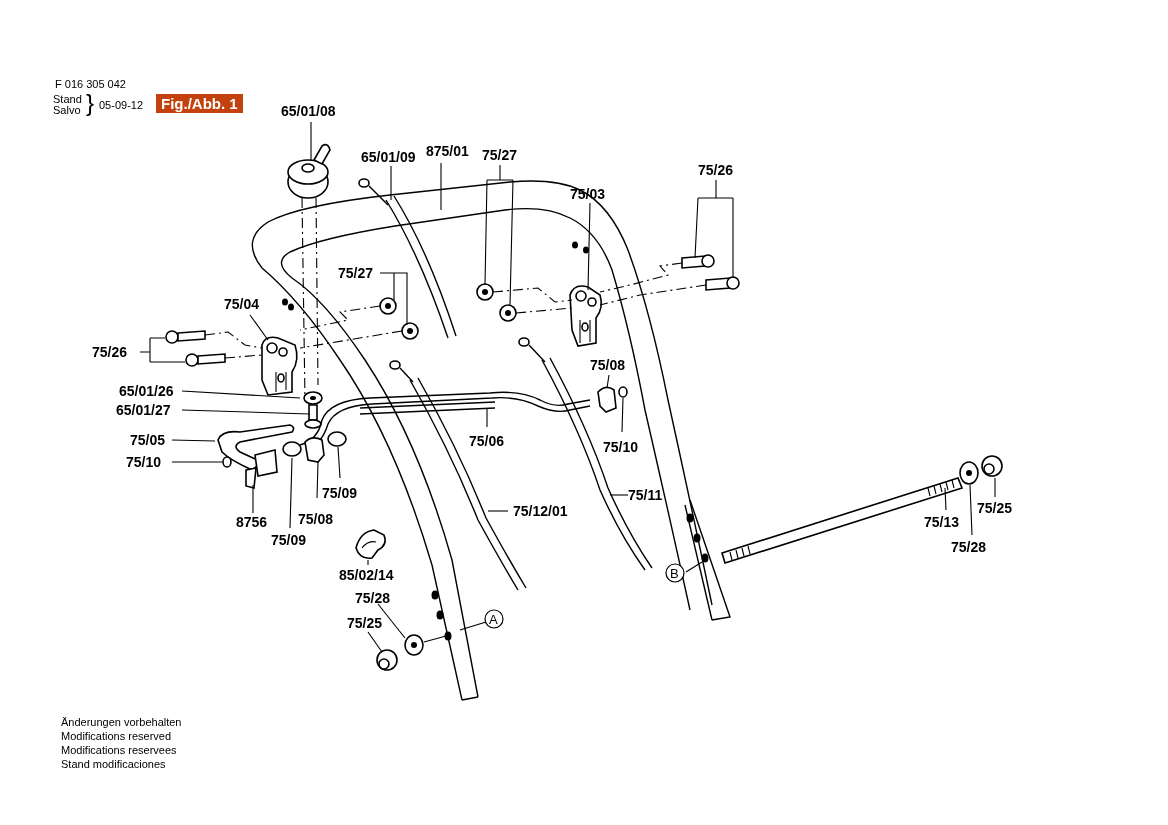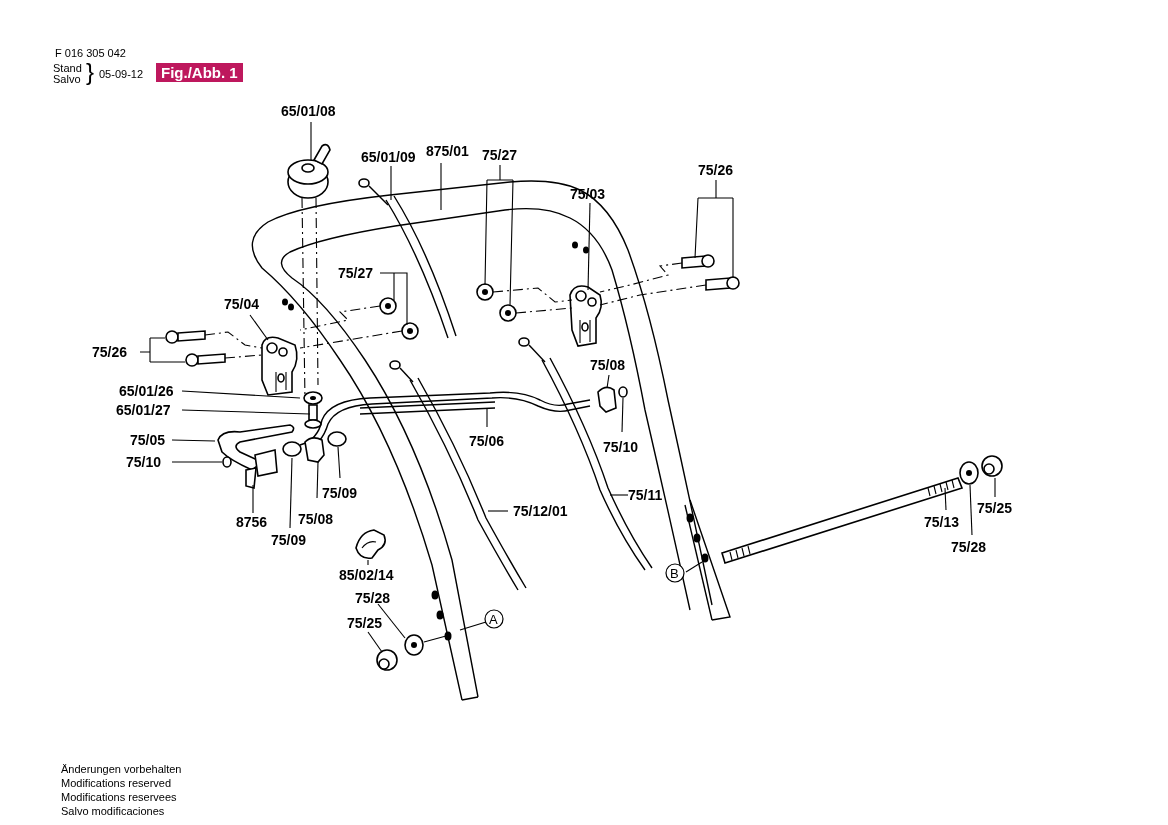--- a/index.html
+++ b/index.html
@@ -1,23 +1,23 @@
 <!DOCTYPE html>
 <html><head>
 <meta charset="utf-8">
 <style>
   html, body { margin: 0; padding: 0; background: #ffffff; }
   body { width: 1168px; height: 825px; position: relative; overflow: hidden; font-family: "Liberation Sans", sans-serif; color: #000; }
-  .hdr { position: absolute; font-size: 11px; line-height: 12px; }
+  .hdr { position: absolute; font-size: 11px; line-height: 12px; margin-top: 31px; }
   #doc-number { left: 55px; top: 47px; }
   #stand-issue { left: 53px; top: 63px; font-size: 11px; line-height: 11px; }
   #brace { left: 86px; top: 60px; font-size: 24px; line-height: 24px; font-weight: normal; }
   #issue-date { left: 99px; top: 68px; }
-  #fig-label { left: 156px; top: 63px; background: #be185d; color: #fff; font-weight: bold; font-size: 15px; line-height: 19px; padding: 0 5px; }
-  #footer { position: absolute; left: 61px; top: 715px; font-size: 11px; line-height: 14px; margin-top: 47px; }
+  #fig-label { left: 156px; top: 63px; background: #c2410c; color: #fff; font-weight: bold; font-size: 15px; line-height: 19px; padding: 0 5px; }
+  #footer { position: absolute; left: 61px; top: 715px; font-size: 11px; line-height: 14px; }
   #footer div { white-space: nowrap; }
   svg#diagram { position: absolute; left: 0; top: 0; }
   .lbl { font-family: "Liberation Sans", sans-serif; font-weight: bold; font-size: 14px; fill: #000; }
   .ln { stroke: #000; stroke-width: 1.4; fill: none; }
   .thin { stroke: #000; stroke-width: 1.1; fill: none; }
   .dash { stroke: #000; stroke-width: 1.1; fill: none; stroke-dasharray: 10 4 2 4; }
   .part { stroke: #000; stroke-width: 1.6; fill: #fff; }
   .blk { fill: #000; }
   .circ-lbl { font-family: "Liberation Sans", sans-serif; font-size: 13px; fill: #000; }
 </style>
@@ -281,14 +281,14 @@
   <g>
     <circle cx="675" cy="573" r="9" fill="#fff" stroke="#000" stroke-width="1.2"></circle>
     <text class="circ-lbl" x="670" y="578">B</text>
   </g>
 </svg>
 
 <div id="footer">
   <div>Änderungen vorbehalten</div>
   <div>Modifications reserved</div>
   <div>Modifications reservees</div>
-  <div>Salvo modificaciones</div>
+  <div>Stand modificaciones</div>
 </div>
 
 </body></html>

